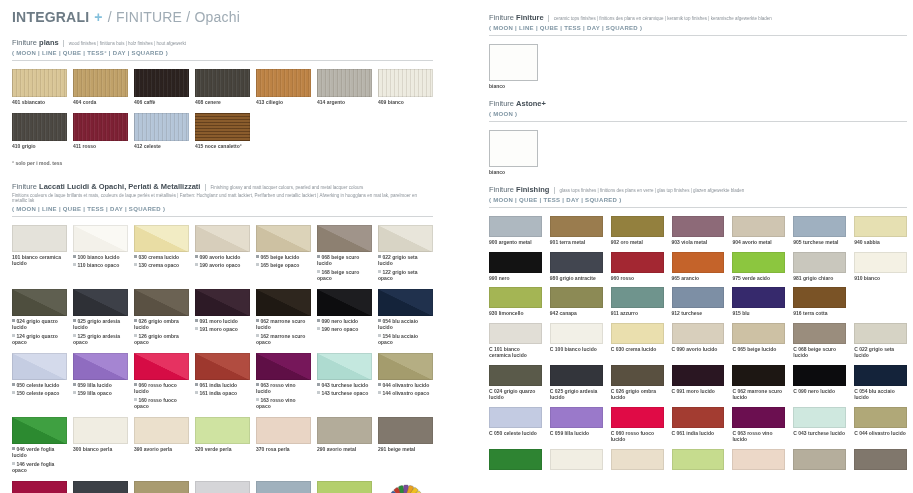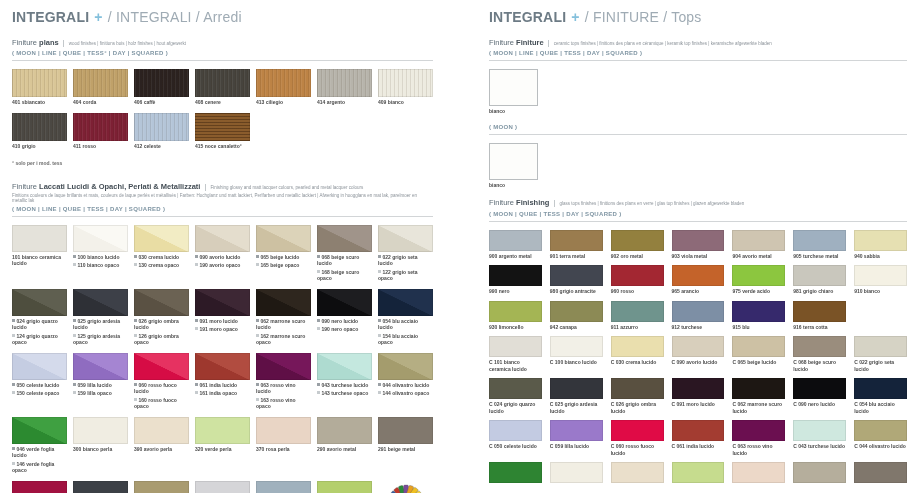--- a/index.html
+++ b/index.html
@@ -40,21 +40,21 @@
   .single-lbl{font-size:5px;font-weight:700;margin-top:2px;}
   .wood-v{background-image:repeating-linear-gradient(90deg,rgba(50,30,10,.10) 0 1px,rgba(255,255,255,.06) 1px 2px,rgba(0,0,0,0) 2px 4px);}
   .wood-h{background-image:repeating-linear-gradient(0deg,rgba(40,20,5,.38) 0 1px,rgba(0,0,0,0) 1px 3px);}
 </style>
 </head>
 <body>
 
 <div class="page">
 
   <div class="col col-left">
-    <h1 class="page-title"><span>INTEGRALI</span> <span class="plus">+</span> <span class="path">/ INTEGRALI / Arredi</span></h1>
+    <h1 class="page-title"><span>INTEGRALI</span> <span class="plus">+</span> <span class="path">/ FINITURE / Opachi</span></h1>
 
     <div class="sec">
       <div class="sec-head">
         <span class="sec-label">Finiture</span>
         <span class="sec-bold">plans</span>
         <span class="bar">|</span>
         <span class="sec-langs">wood finishes | finitions bois | holz finishes | hout afgewerkt</span>
       </div>
       <div class="models">( MOON | LINE | QUBE | TESS° | DAY | SQUARED )</div>
       <hr class="rule">
@@ -294,38 +294,41 @@
                   <rect x="16.6" y="3" width="4.8" height="17" rx="1.2" fill="#f6d84a" stroke="#555" stroke-width="0.3"></rect>
                 </g>
               </svg>
             </div>
           </div>
         </div>
     </div>
   </div>
 
   <div class="col col-right">
-    <h1 class="page-title"><span>INTEGRALI</span> <span class="plus">+</span> <span class="path">/ FINITURE / Tops</span></h1>
 
     <div class="sec">
       <div class="sec-head">
         <span class="sec-label">Finiture</span>
         <span class="sec-bold">Finiture</span>
         <span class="bar">|</span>
         <span class="sec-langs">ceramic tops finishes | finitions des plans en céramique | keramik top finishes | keramische afgewerkte bladen</span>
       </div>
       <div class="models">( MOON | LINE | QUBE | TESS | DAY | SQUARED )</div>
       <hr class="rule">
       <div>
         <div class="single-sw"></div>
         <div class="single-lbl">bianco</div>
       </div>
     </div>
 
     <div class="sec" style="margin-top:10px;">
+      <div class="sec-head">
+        <span class="sec-label">Finiture</span>
+        <span class="sec-bold">Astone+</span>
+      </div>
       <div class="models">( MOON )</div>
       <hr class="rule">
       <div>
         <div class="single-sw"></div>
         <div class="single-lbl">bianco</div>
       </div>
     </div>
 
     <div class="sec" style="margin-top:10px;">
       <div class="sec-head">

